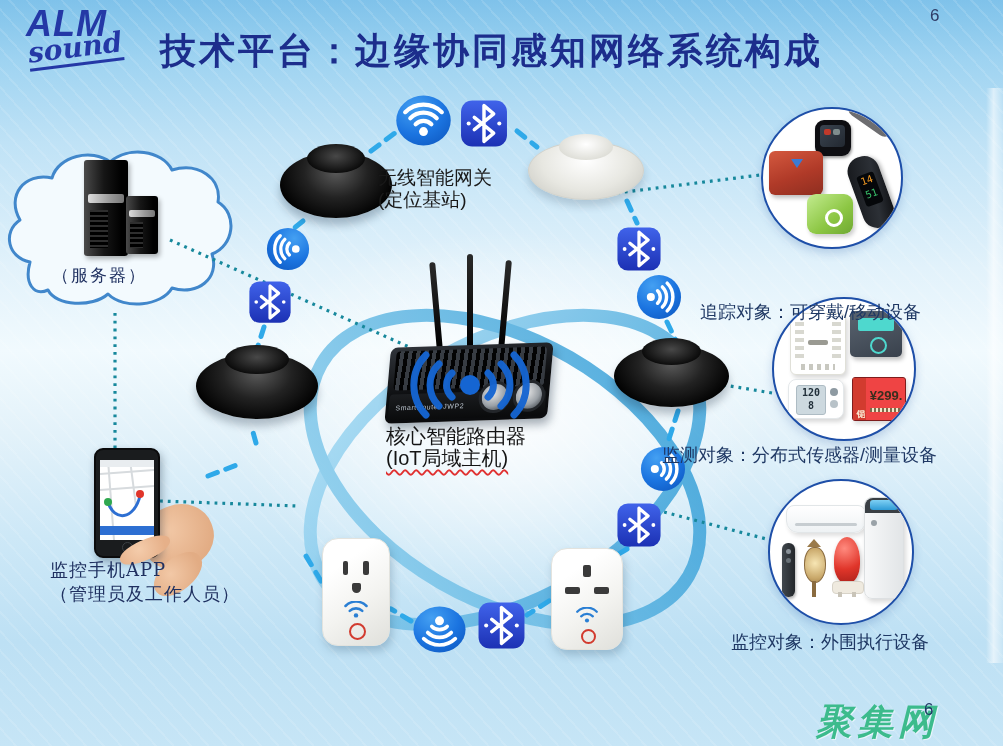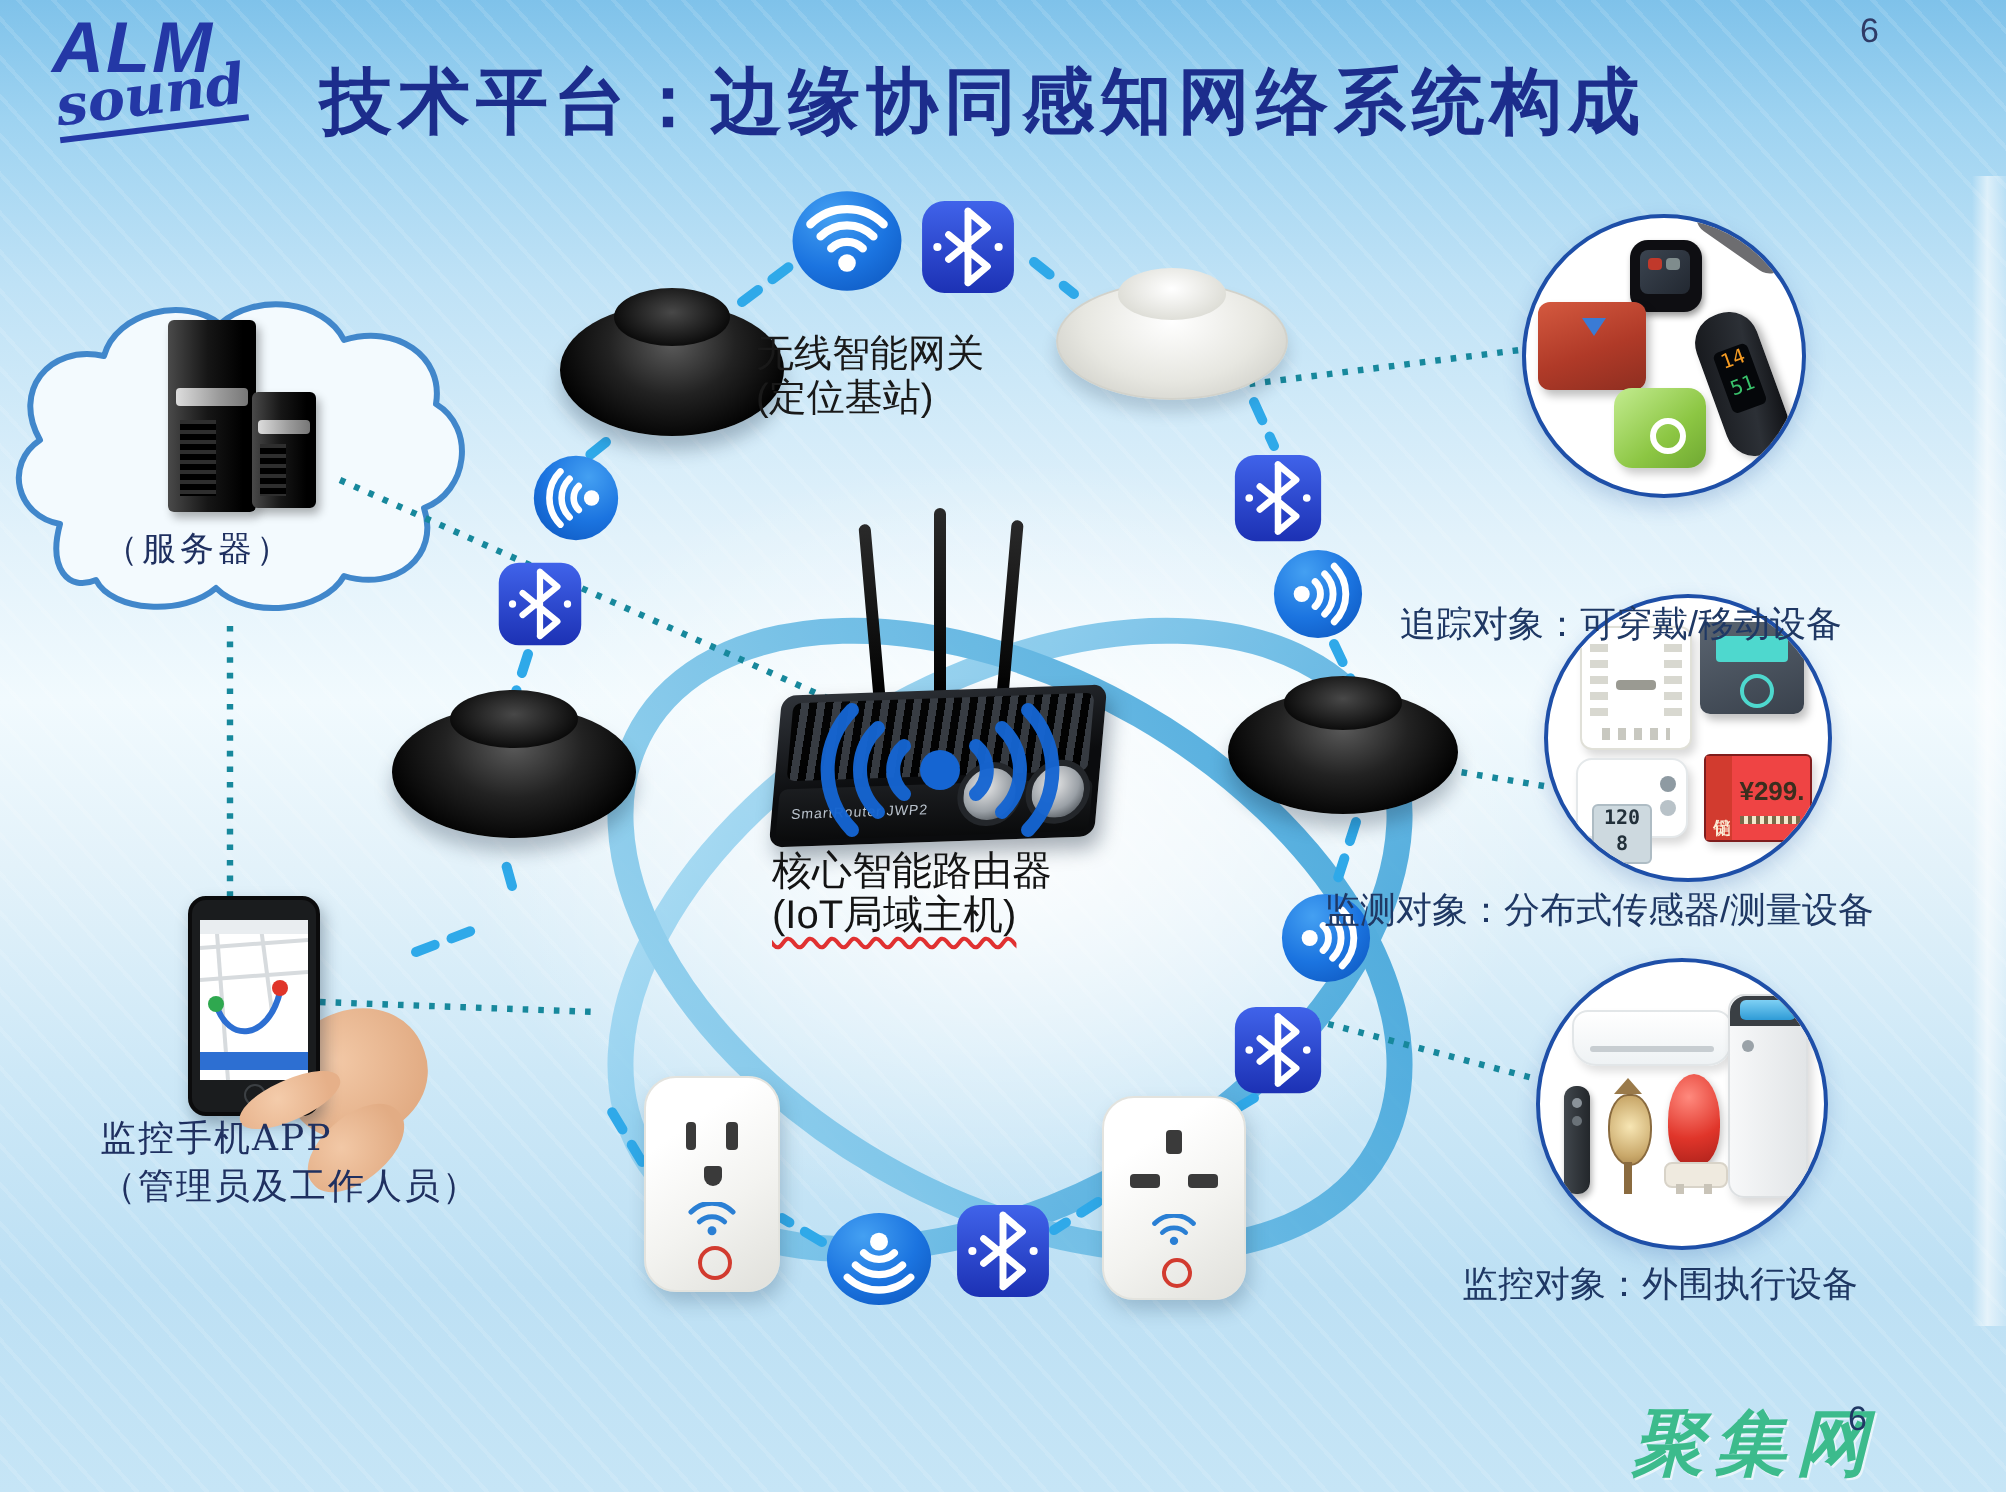--- a/index.html
+++ b/index.html
@@ -311,21 +311,21 @@
       <div class="dev" style="left:4px;top:8px;width:9px;height:40px;background:repeating-linear-gradient(180deg,#D8D8D0 0 4px,#fff 4px 8px);"></div>
       <div class="dev" style="left:41px;top:8px;width:9px;height:40px;background:repeating-linear-gradient(180deg,#D8D8D0 0 4px,#fff 4px 8px);"></div>
       <div class="dev" style="left:17px;top:26px;width:20px;height:5px;background:#9a9a92;border-radius:2px;"></div>
       <div class="dev" style="left:10px;top:50px;width:34px;height:6px;background:repeating-linear-gradient(90deg,#C8C8C0 0 4px,#fff 4px 8px);"></div>
     </div>
     <div class="dev" style="left:76px;top:12px;width:52px;height:46px;background:linear-gradient(160deg,#5A6470,#39414C);border-radius:5px;box-shadow:2px 3px 4px rgba(0,0,0,.25);">
       <div class="dev" style="left:8px;top:7px;width:36px;height:13px;background:#4ED8CE;border-radius:2px;"></div>
       <div class="dev" style="left:20px;top:26px;width:13px;height:13px;border:2px solid #4ED8CE;border-radius:50%;"></div>
     </div>
     <div class="dev" style="left:14px;top:80px;width:54px;height:38px;background:#fff;border:1px solid #E4E8EA;border-radius:8px;box-shadow:2px 3px 4px rgba(0,0,0,.15);">
-      <div class="dev" style="left:7px;top:22px;width:28px;height:28px;background:#CDD9DF;border:1px solid #AEBCC4;border-radius:3px;text-align:center;font-family:'DejaVu Sans Mono',monospace;font-size:10px;line-height:13px;color:#22303a;font-weight:bold;">
+      <div class="dev" style="left:7px;top:5px;width:28px;height:28px;background:#CDD9DF;border:1px solid #AEBCC4;border-radius:3px;text-align:center;font-family:'DejaVu Sans Mono',monospace;font-size:10px;line-height:13px;color:#22303a;font-weight:bold;">
         <div>120</div>
         <div>8</div>
       </div>
       <div class="dev" style="left:41px;top:8px;width:8px;height:8px;background:#8e9aa2;border-radius:50%;"></div>
       <div class="dev" style="left:41px;top:20px;width:8px;height:8px;background:#b8c2c8;border-radius:50%;"></div>
     </div>
     <div class="dev" style="left:78px;top:78px;width:52px;height:42px;background:#ef4444;border:1px solid #7f1d1d;border-radius:3px;box-shadow:2px 3px 4px rgba(0,0,0,.15);">
       <div class="dev" style="left:0;top:0;width:13px;height:42px;background:#D23B2F;color:#FBEFD8;font-size:9px;line-height:10px;text-align:center;padding-top:6px;box-sizing:border-box;writing-mode:vertical-rl;">促销</div>
       <div class="dev" style="left:15px;top:10px;width:36px;text-align:center;font-size:13px;font-weight:bold;color:#3A2E1E;">¥299.</div>
       <div class="dev" style="left:17px;top:30px;width:30px;height:4px;background:repeating-linear-gradient(90deg,#7a6a4a 0 2px,#F2E9CC 2px 4px);"></div>

